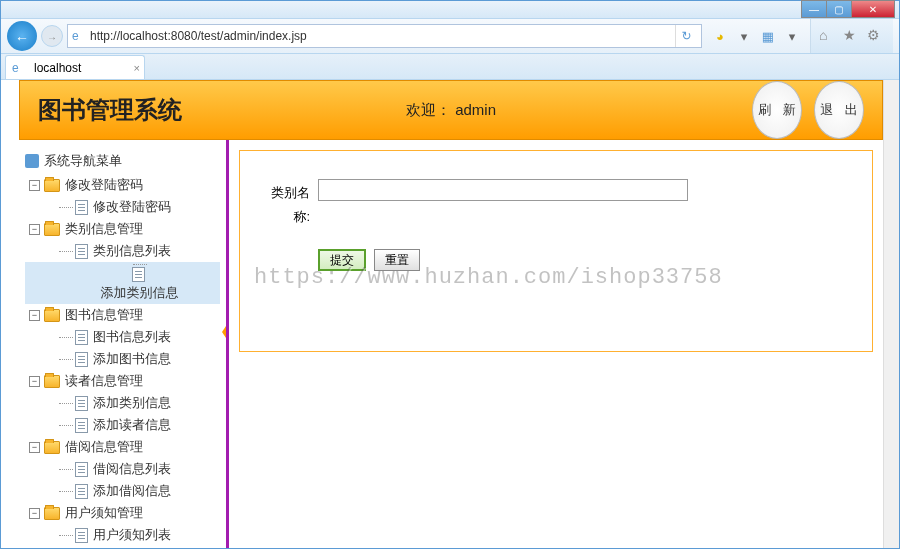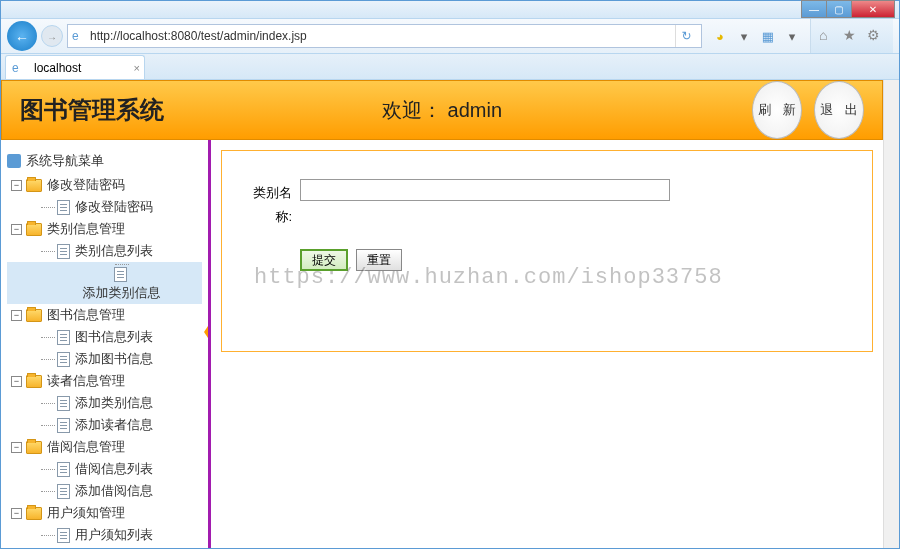--- a/index.html
+++ b/index.html
@@ -29,25 +29,25 @@
     
     
     .tabbar { height: 26px; background: linear-gradient(#e6f0f9,#d6e8f7); border-bottom: 1px solid #b8d6ef; display: flex; align-items: flex-end; padding-left: 4px; }
     .tab { height: 24px; background: #fff; border: 1px solid #b8d6ef; border-bottom: none; padding: 0 18px 0 6px; display: flex; align-items: center; gap: 4px; border-radius: 3px 3px 0 0; position: relative; min-width: 140px; }
     .tab-close { position: absolute; right: 4px; color: #888; font-size: 11px; }
     
     
     .content { flex: 1; display: flex; flex-direction: column; overflow: hidden; }
     .scrollbar-v { width: 16px; background: #f0f0f0; border-left: 1px solid #ddd; }
     .content-row { flex: 1; display: flex; overflow: hidden; }
-    .app { flex: 1; display: flex; flex-direction: column; }
+    .app { flex: 1; display: flex; flex-direction: column; padding-left: 18px; }
     
     .header { height: 72px; background: linear-gradient(#ffc94a,#ff9d00); display: flex; align-items: center; padding: 0 18px; border: 1px solid #e08b00; position: relative; }
     .header-title { font-size: 24px; font-weight: bold; color: #222; }
-    .header-welcome { position: absolute; left: 50%; transform: translateX(-50%); font-size: 20px; color: #222; }
+    .header-welcome { position: absolute; left: 50%; transform: translateX(-50%); font-size: 15px; color: #222; }
     .header-btns { margin-left: auto; display: flex; gap: 12px; }
     .circle-btn { width: 50px; height: 58px; border-radius: 50%; background: radial-gradient(#fff,#eee); border: 1px solid #bbb; display: flex; align-items: center; justify-content: center; font-size: 13px; letter-spacing: 4px; padding-left: 4px; color: #333; }
     
     .main { flex: 1; display: flex; background: #fff; }
     .sidebar { width: 210px; border-right: 3px solid #a21caf; padding: 10px 6px; overflow: hidden; position: relative; }
     .collapse-handle { position: absolute; right: -4px; top: 180px; width: 8px; height: 24px; background: #ff9d00; clip-path: polygon(100% 0, 0 50%, 100% 100%); }
     
     .tree-root { display: flex; align-items: center; gap: 4px; margin-bottom: 2px; }
     .tree-item { display: flex; align-items: center; gap: 2px; padding: 2px 0; font-size: 13px; color: #333; }
     .tree-item.lvl1 { padding-left: 4px; }

